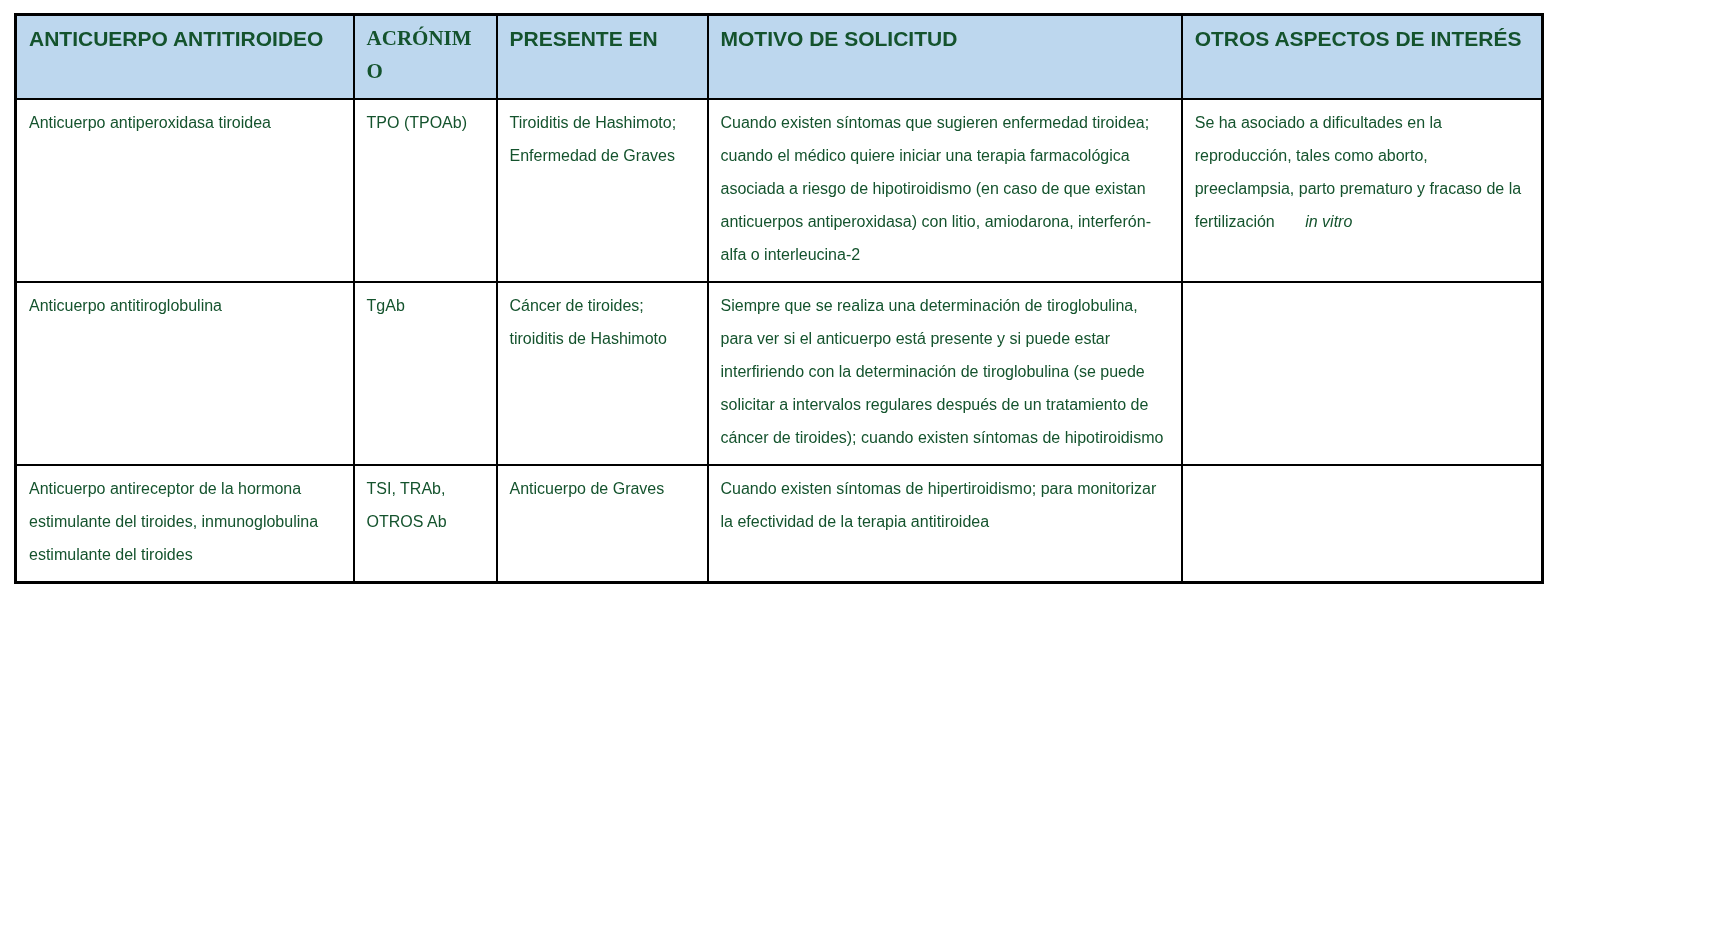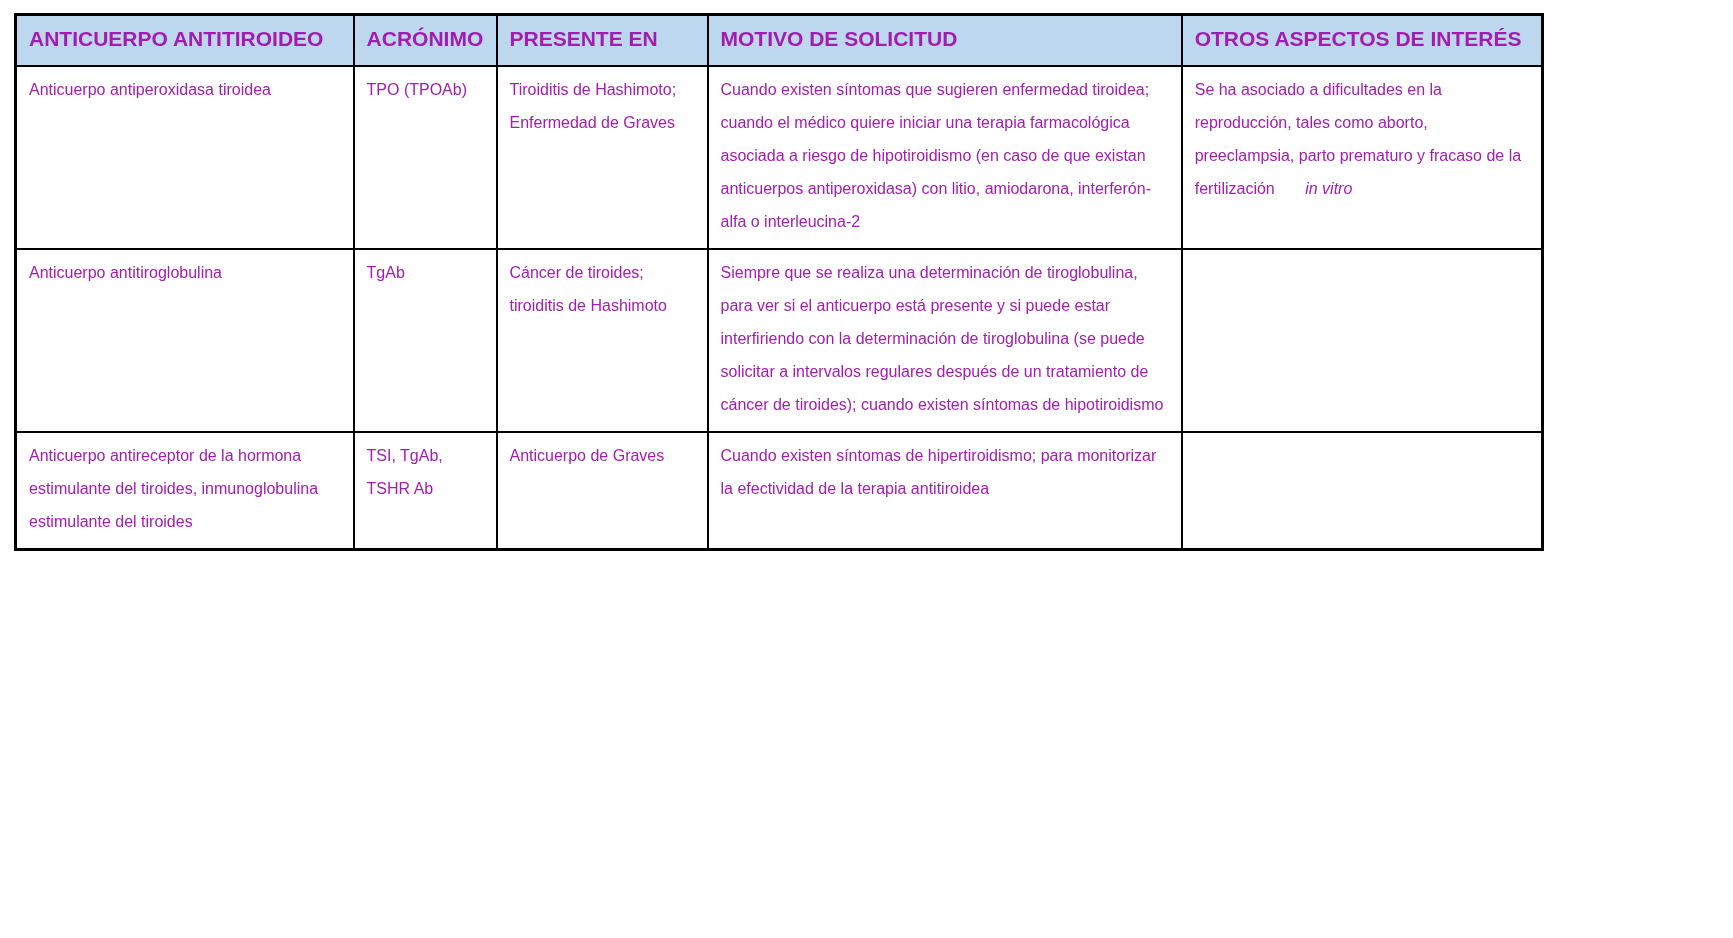--- a/index.html
+++ b/index.html
@@ -7,21 +7,21 @@
     padding: 0;
     background: #ffffff;
   }
   .page {
     width: 1733px;
     height: 938px;
     box-sizing: border-box;
     background: #ffffff;
     padding: 13px 16px 0 14px;
     font-family: "Liberation Sans", sans-serif;
-    color: #a21caf;
+    color: #14532d;
     overflow: hidden;
   }
   table.antibody-table {
     border-collapse: collapse;
     table-layout: fixed;
     width: 1530px;
     border: 3px solid #000000;
   }
   .antibody-table th,
   .antibody-table td {
@@ -33,21 +33,21 @@
     line-height: 33px;
     box-sizing: border-box;
     overflow-wrap: break-word;
   }
   .antibody-table th {
     background: #BDD7EE;
     font-weight: bold;
     font-size: 21px;
   }
   .col-antibody  { width: 298px; }
-  .col-acronym   { width: 126px; }
+  .col-acronym   { width: 126px; font-family: Liberation Serif, serif; }
   .col-present   { width: 186px; }
   .col-reason    { width: 418px; }
   .col-other     { width: 318px; }
   .italic { font-style: italic; margin-left: 26px; }
 </style>
 </head>
 <body>
 
 <div class="page">
   <table class="antibody-table">
@@ -70,20 +70,20 @@
       </tr>
       <tr>
         <td>Anticuerpo antitiroglobulina</td>
         <td>TgAb</td>
         <td>Cáncer de tiroides; tiroiditis de Hashimoto</td>
         <td>Siempre que se realiza una determinación de tiroglobulina, para ver si el anticuerpo está presente y si puede estar interfiriendo con la determinación de tiroglobulina (se puede solicitar a intervalos regulares después de un tratamiento de cáncer de tiroides); cuando existen síntomas de hipotiroidismo</td>
         <td><span></span><span class="italic"></span></td>
       </tr>
       <tr>
         <td>Anticuerpo antireceptor de la hormona estimulante del tiroides, inmunoglobulina estimulante del tiroides</td>
-        <td>TSI, TgAb, TSHR Ab</td>
+        <td>TSI, TRAb, OTROS Ab</td>
         <td>Anticuerpo de Graves</td>
         <td>Cuando existen síntomas de hipertiroidismo; para monitorizar la efectividad de la terapia antitiroidea</td>
         <td><span></span><span class="italic"></span></td>
       </tr>
     </tbody>
   </table>
 </div>
 
 </body></html>

